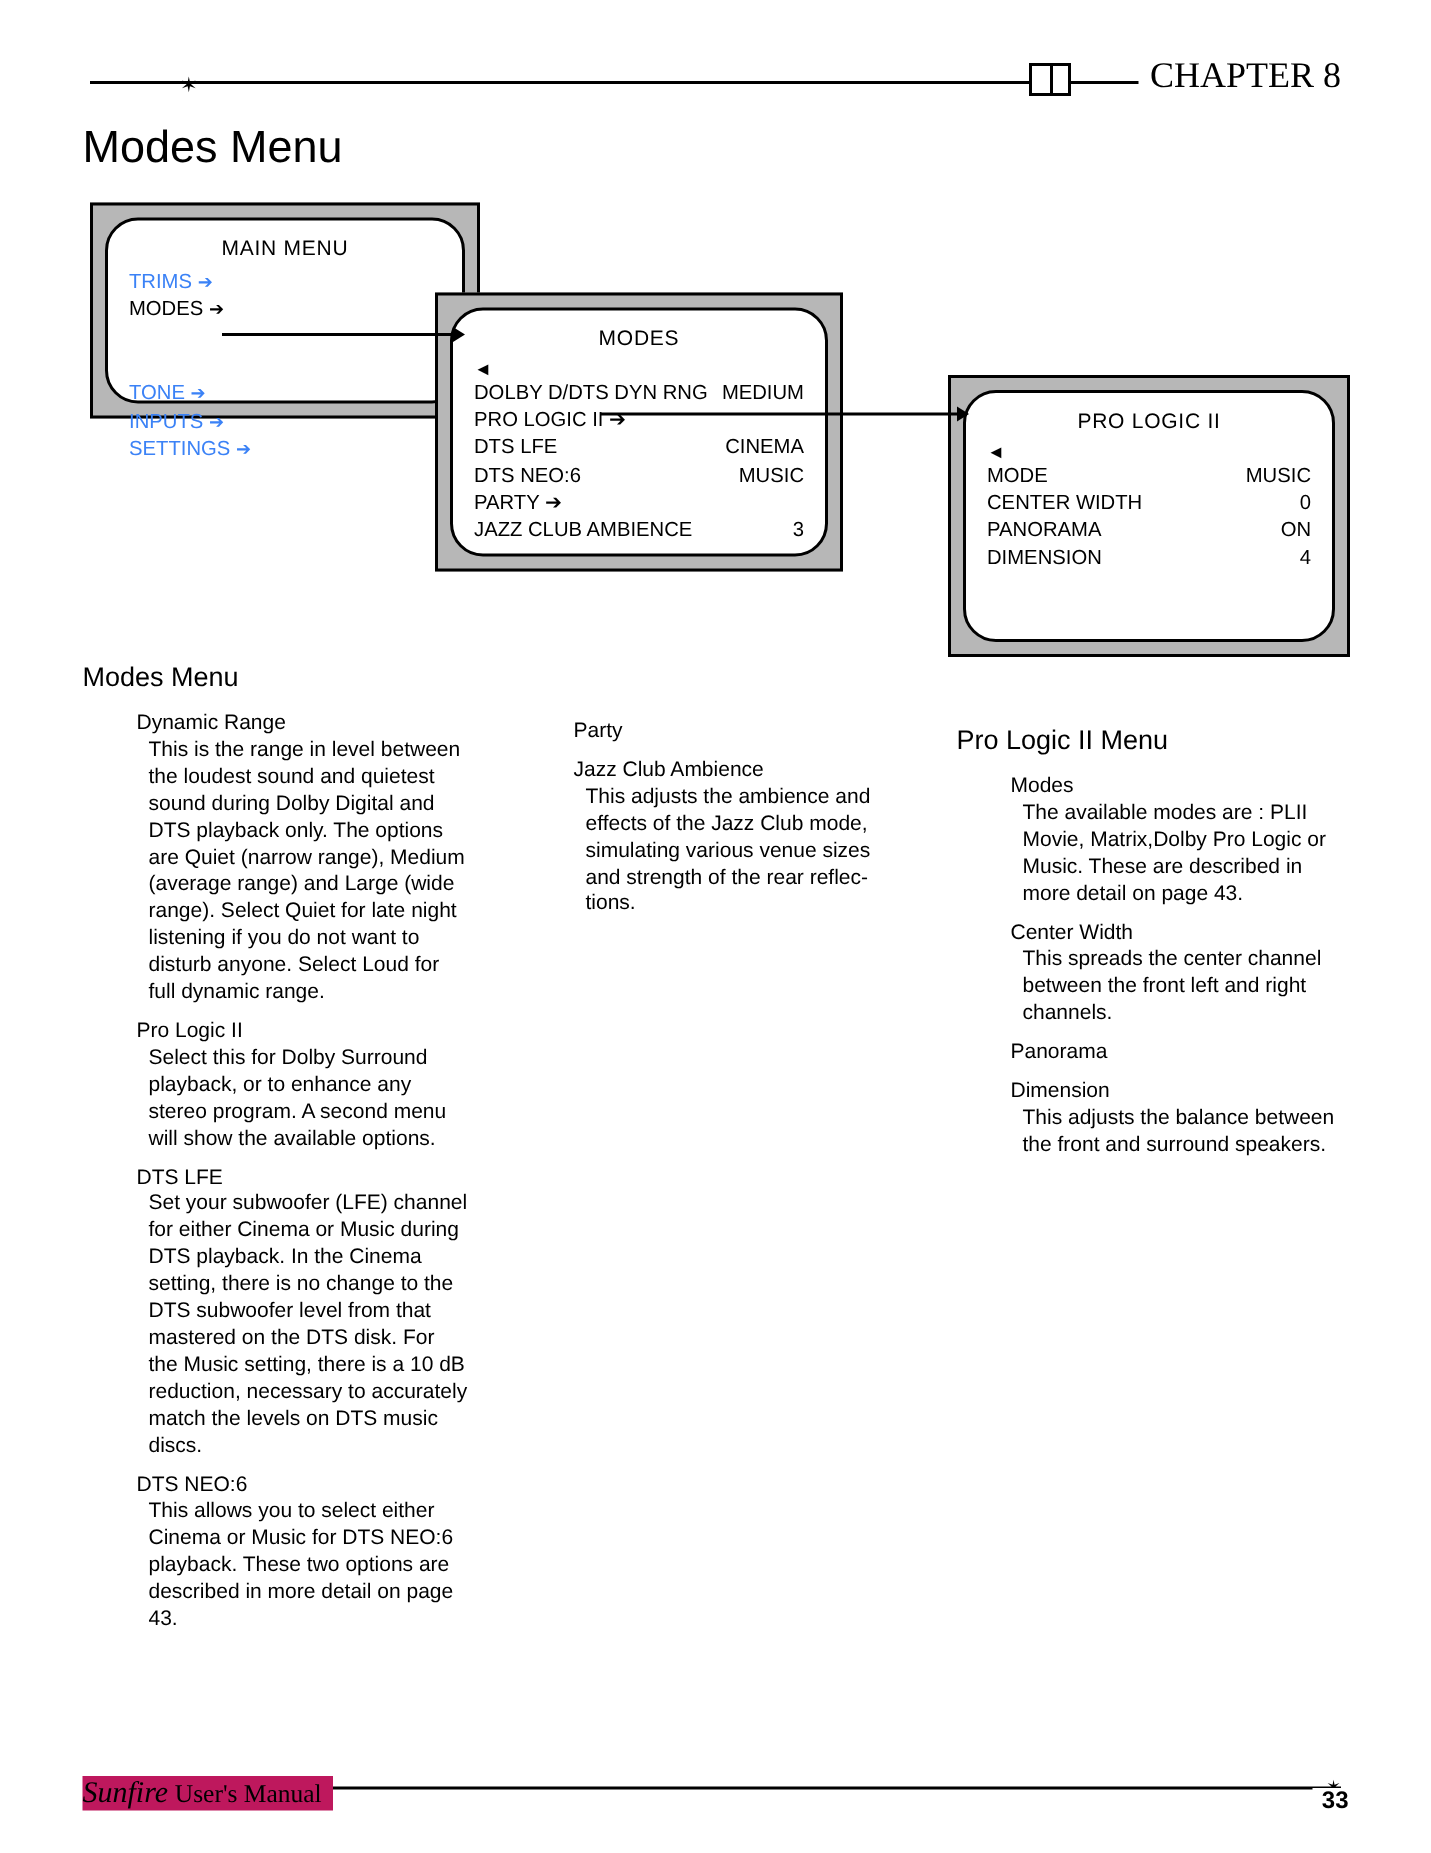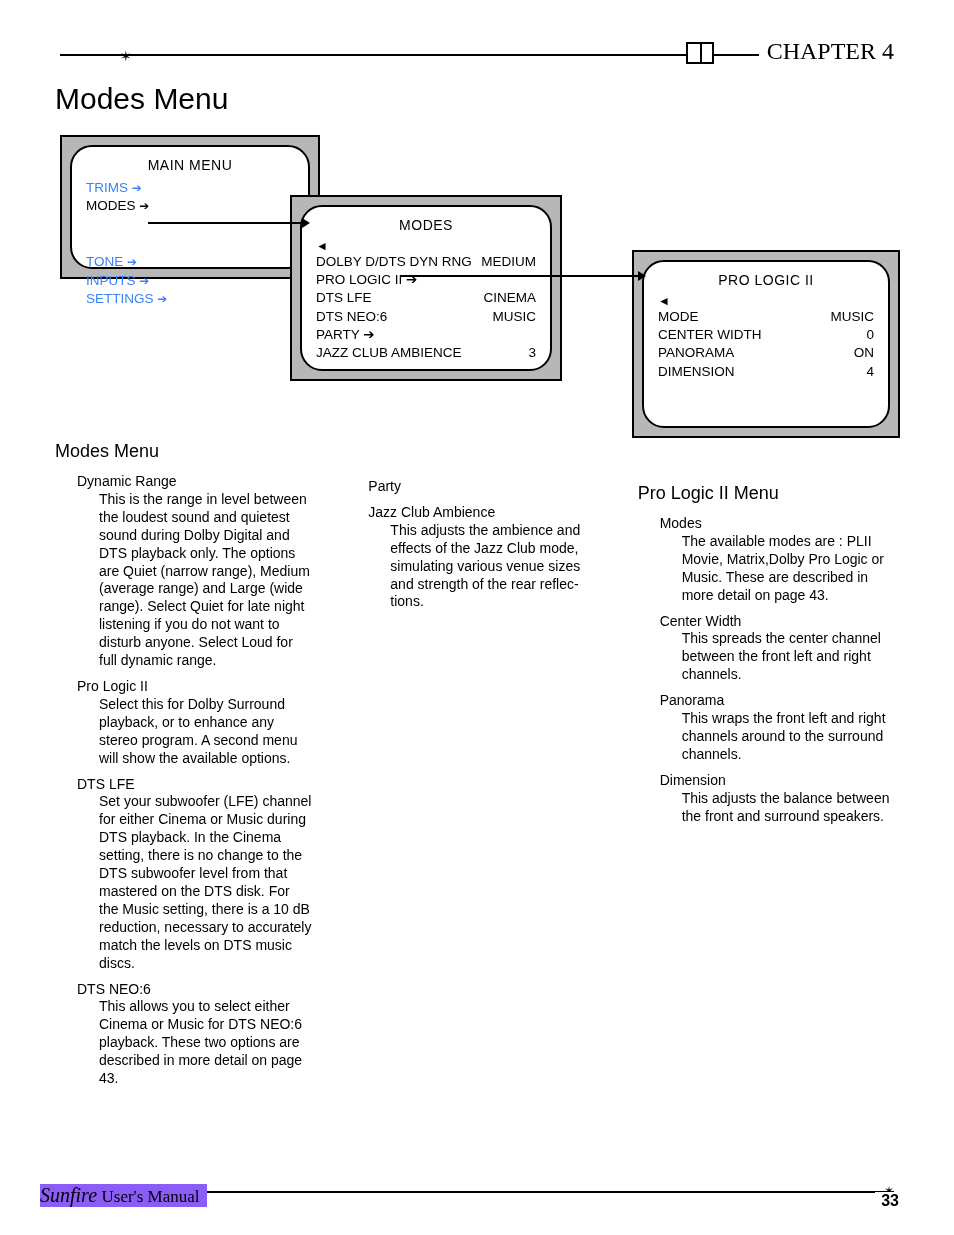--- a/index.html
+++ b/index.html
@@ -104,43 +104,43 @@
 .cols {
   position: absolute;
   top: 440px;
   left: 55px;
   right: 55px;
   display: flex;
   gap: 30px;
 }
 .col { flex: 1; font-size: 14px; line-height: 1.28; }
 .col h2 { font-size: 18px; font-weight: normal; font-family: Arial, sans-serif; margin-bottom: 10px;}
-.term { margin-top: 8px; margin-left: 22px;}
+.term { margin-top: 8px; margin-left: 36px;}
 .desc { margin-left: 44px; margin-right: 4px; }
 
 
 .footer-line {
   position: absolute;
   left: 60px;
   right: 60px;
   bottom: 42px;
   height: 2px;
   background: #000;
 }
 .footer-star {
   position: absolute;
   right: 60px;
   bottom: 37px;
   font-size: 12px;
 }
 .footer-brand {
   position: absolute;
-  left: 40px;
+  left: 55px;
   bottom: 28px;
-  background: #8b5cf6;
+  background: #be185d;
   padding-right: 8px;
 }
 .brand {
   font-family: "Times New Roman", serif;
   font-style: italic;
   font-size: 20px;
 }
 .manual {
   font-family: "Times New Roman", serif;
   font-size: 17px;
@@ -155,21 +155,21 @@
   padding-left: 6px;
 }
 </style>
 </head>
 <body>
 
 <div class="header-line">
   <span class="header-star">✶</span>
   <span class="header-box"></span>
 </div>
-<div class="chapter">CHAPTER 4</div>
+<div class="chapter">CHAPTER 8</div>
 <h1 class="title">Modes Menu</h1>
 
 <div class="panel" style="left:60px; top:135px; width:260px; height:144px;">
   <div class="inner">
     <div class="menu-title">MAIN MENU</div>
     <div class="menu-list" id="panel1-list">
         <div class="grey" style="line-height: 1.35;">TRIMS <span class="arrow">➔</span></div>
         <div class="" style="line-height: 1.35;">MODES <span class="arrow">➔</span></div>
         <div class="grey" style="line-height: 1.35; margin-top: 38px;">TONE <span class="arrow">➔</span></div>
         <div class="grey" style="line-height: 1.35;">INPUTS <span class="arrow">➔</span></div>
@@ -258,21 +258,20 @@
       <div class="term">Jazz Club Ambience</div>
       <div class="desc">This adjusts the ambience and effects of the Jazz Club mode, simulating various venue sizes and strength of the rear reflec­tions.</div>
     </div>
   <div class="col" id="col3" style="padding-top:42px;">
     <h2>Pro Logic II Menu</h2>
   <div class="term">Modes</div>
       <div class="desc">The available modes are : PLII Movie, Matrix,Dolby Pro Logic or Music. These are de­scribed in more detail on page 43.</div>
       <div class="term">Center Width</div>
       <div class="desc">This spreads the center chan­nel between the front left and right channels.</div>
       <div class="term">Panorama</div>
-      <div class="desc">This wraps the front left and right channels around to the surround channels.</div>
       <div class="term">Dimension</div>
       <div class="desc">This adjusts the balance be­tween the front and surround speakers.</div>
     </div>
 </div>
 
 <div class="footer-line"></div>
 <span class="footer-star">✶</span>
 <div class="footer-brand">
   <span class="brand">Sunfire</span>
   <span class="manual">User's Manual</span>

